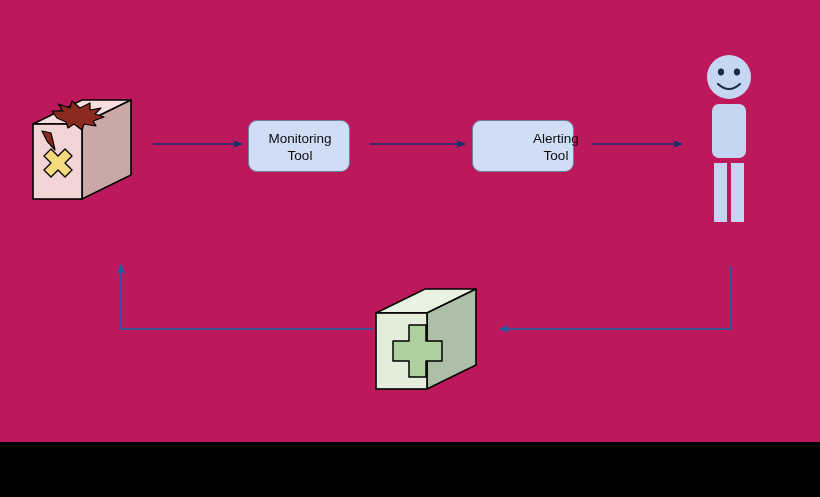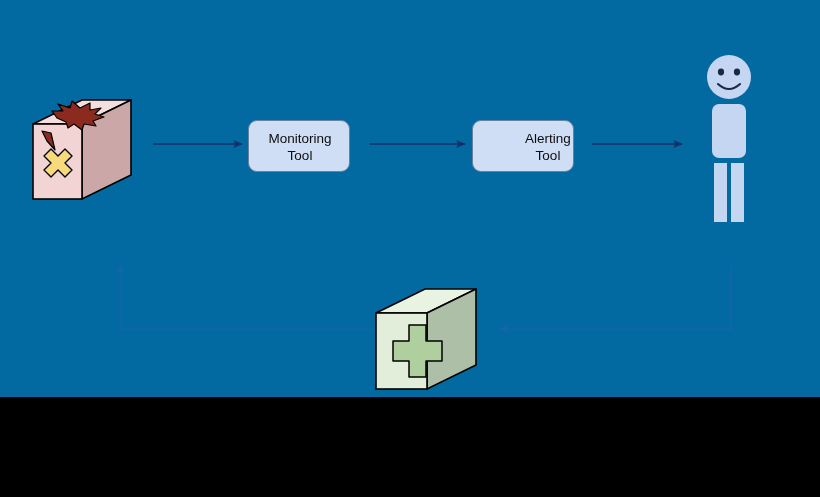--- a/index.html
+++ b/index.html
@@ -6,22 +6,22 @@
     margin: 0;
     padding: 0;
     background: #000000;
   }
   body {
     font-family: "Liberation Sans", sans-serif;
   }
   #canvas {
     position: relative;
     width: 820px;
-    height: 397px;
-    background: #0369a1;
+    height: 442px;
+    background: #be185d;
     overflow: hidden;
   }
   .diagram-svg {
     position: absolute;
     left: 0;
     top: 0;
     width: 820px;
     height: 497px;
   }
   .node-label {
@@ -120,17 +120,17 @@
       <path d="M373,329 L121,329 L121,265" fill="none" stroke="#1565a8" stroke-width="1.6" marker-end="url(#arrow-blue)"></path>
     </g>
   </svg>
 
   <div class="tool-box" style="left:248px; top:120px; width:102px; height:52px;">
     <div class="node-label" style="left:0; top:0; width:102px; height:52px;">Monitoring
 Tool</div>
   </div>
 
   <div class="tool-box" style="left:472px; top:120px; width:102px; height:52px;">
-    <div class="node-label" style="left:0; top:0; width:102px; height:52px;padding-left:24px;">Alerting
+    <div class="node-label" style="left:8px; top:0; width:102px; height:52px;padding-left:24px;">Alerting
 Tool</div>
   </div>
 
 </div>
 
 </body></html>

